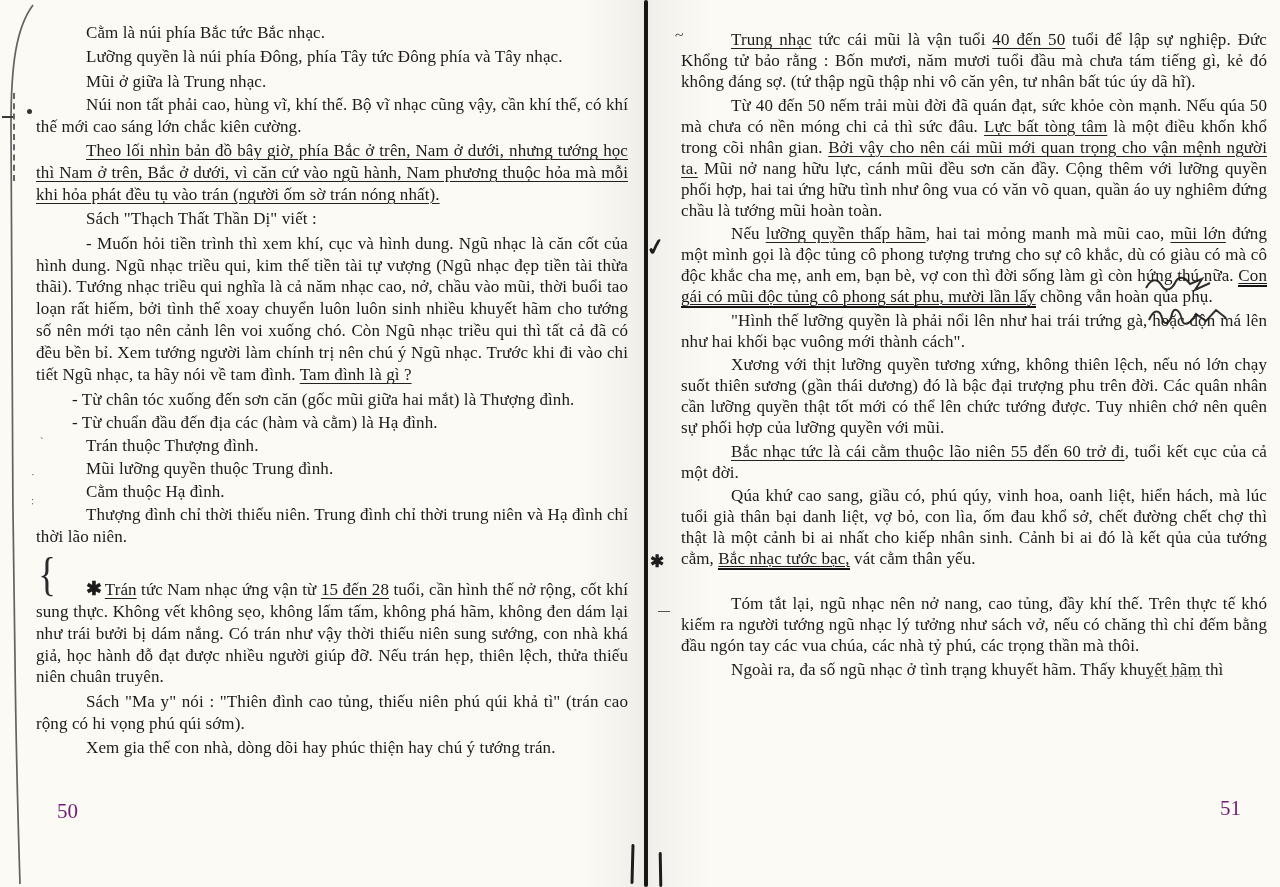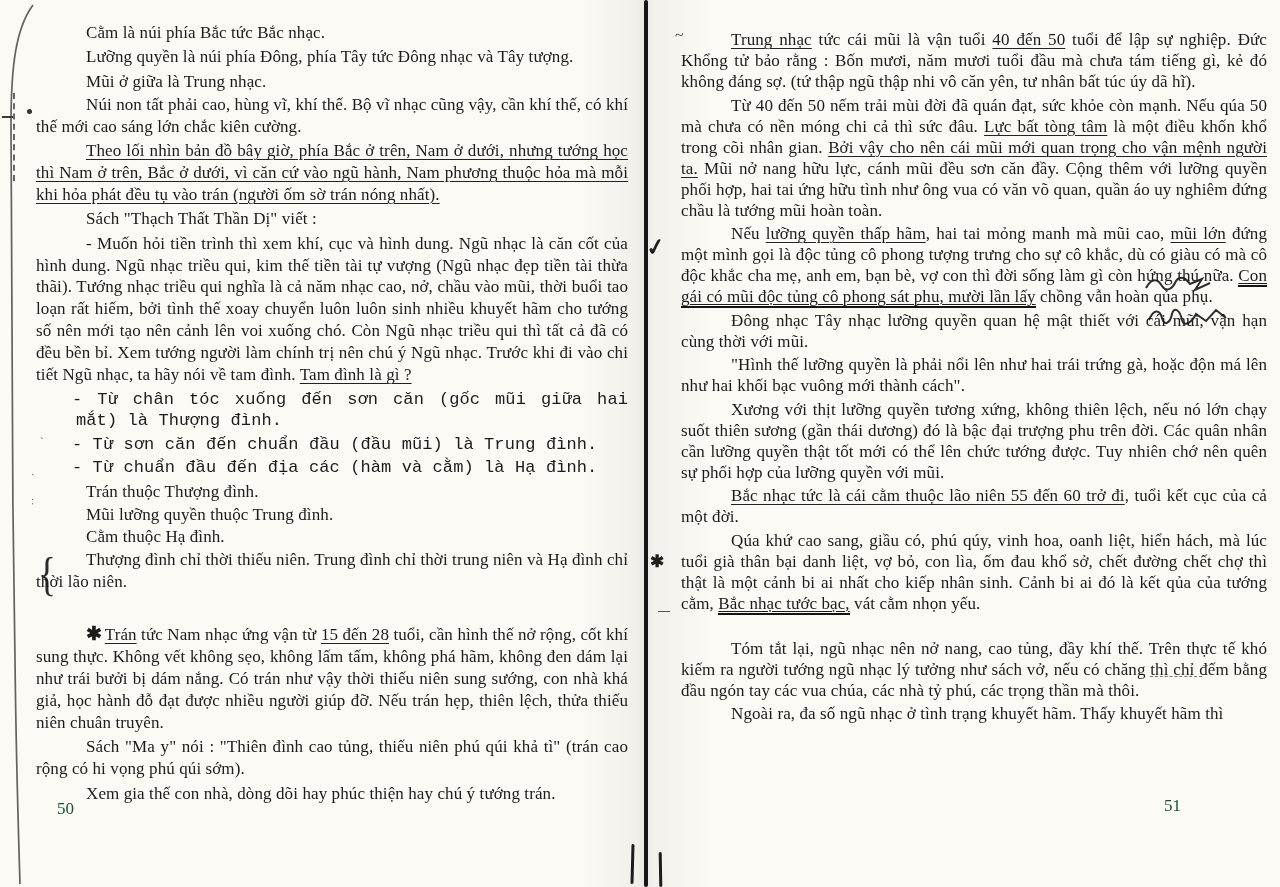--- a/index.html
+++ b/index.html
@@ -28,21 +28,21 @@
   .col{
     position:absolute;
     text-align:justify;
     letter-spacing:0.1px;
     margin-top:9px;
   }
   #left-col{left:36px;top:13px;width:592px;font-size:17px;line-height:21.9px;}
   #right-col{left:681px;top:20px;width:586px;font-size:17px;line-height:21.0px;}
 
   .para{margin:0 0 2.5px 0;text-indent:50px;}
-  .para.list{text-indent:-4px;padding-left:40px;margin-bottom:1.5px;font-family:Liberation Mono, monospace;}
+  .para.list{text-indent:-4px;padding-left:40px;margin-bottom:1.5px;}
   .para.tight{margin-bottom:1px;}
 
   .u1{text-decoration:underline;text-underline-offset:3px;text-decoration-thickness:1.3px;text-decoration-color:#222;}
   .u2{
     text-decoration:underline;text-underline-offset:2px;text-decoration-thickness:1.3px;
     border-bottom:2.6px solid #141414;
   }
   .pen-inline{font-weight:bold;font-size:19px;letter-spacing:-1px;}
 
   .margin-mark{position:absolute;color:#1d1d1d;pointer-events:none;}
@@ -58,23 +58,23 @@
   #trail-dash{left:1150px;top:676px;width:52px;height:0;border-top:1.6px dashed #777;}
   .tiny-mark{position:absolute;color:#555;font-size:11px;}
   #tiny-1{left:40px;top:427px;}
   #tiny-2{left:31px;top:468px;}
   #tiny-3{left:31px;top:494px;}
 
   .scribble{position:absolute;pointer-events:none;}
   #scribble-1{left:1142px;top:270px;}
   #scribble-2{left:1146px;top:304px;}
 
-  .page-number{position:absolute;font-size:17px;color:#14532d;}
+  .page-number{position:absolute;font-size:21px;color:#701a75;}
   #page-number-left{left:57px;top:799px;}
-  #page-number-right{left:1164px;top:796px;}
+  #page-number-right{left:1220px;top:796px;}
 </style>
 </head>
 <body>
 
 <div id="scan">
 
   <div id="gutter-shade"></div>
   <div id="spine-line"></div>
   <div id="bottom-stroke-1" class="bottom-stroke"></div>
   <div id="bottom-stroke-2" class="bottom-stroke"></div>
@@ -99,46 +99,44 @@
 
   <svg id="scribble-1" class="scribble" width="74" height="26" viewBox="0 0 74 26">
     <path d="M4,18 C10,7 16,9 20,16 C24,22 30,20 34,11 C38,5 44,8 48,14 L60,9 L53,20 L68,13" fill="none" stroke="#161616" stroke-width="2" opacity="0.9"></path>
   </svg>
   <svg id="scribble-2" class="scribble" width="84" height="26" viewBox="0 0 84 26">
     <path d="M3,16 C8,4 14,6 16,14 C18,22 24,20 26,10 C28,2 34,6 36,16 C38,24 46,18 50,10 L60,17 L70,6 L80,14" fill="none" stroke="#161616" stroke-width="2" opacity="0.9"></path>
   </svg>
 
   <div id="left-col" class="col">
       <p class="para"><span>Cằm là núi phía Bắc tức Bắc nhạc.</span></p>
-      <p class="para"><span>Lưỡng quyền là núi phía Đông, phía Tây tức Đông nhạc và Tây tượng.</span></p>
+      <p class="para"><span>Lưỡng quyền là núi phía Đông, phía Tây tức Đông phía và Tây nhạc.</span></p>
       <p class="para tight"><span>Mũi ở giữa là Trung nhạc.</span></p>
       <p class="para"><span>Núi non tất phải cao, hùng vĩ, khí thế. Bộ vĩ nhạc cũng vậy, cần khí thế, có khí thế mới cao sáng lớn chắc kiên cường.</span></p>
       <p class="para"><span class="u1">Theo lối nhìn bản đồ bây giờ, phía Bắc ở trên, Nam ở dưới, nhưng tướng học thì Nam ở trên, Bắc ở dưới, vì căn cứ vào ngũ hành, Nam phương thuộc hỏa mà mỗi khi hỏa phát đều tụ vào trán (người ốm sờ trán nóng nhất).</span></p>
       <p class="para"><span>Sách "Thạch Thất Thần Dị" viết :</span></p>
       <p class="para"><span>- Muốn hỏi tiền trình thì xem khí, cục và hình dung. Ngũ nhạc  là căn cốt của hình dung. Ngũ nhạc triều qui, kim thế tiền tài tự vượng (Ngũ nhạc đẹp tiền tài thừa thãi). Tướng nhạc triều qui nghĩa là cả năm nhạc cao, nở, chầu vào mũi, thời buổi tao loạn rất hiếm, bởi tình thế xoay chuyển luôn luôn sinh nhiều khuyết hãm cho tướng số nên mới tạo nên cảnh lên voi xuống chó. Còn Ngũ nhạc triều qui thì tất cả đã có đều bền bỉ. Xem tướng người làm chính trị nên chú ý Ngũ nhạc. Trước khi đi vào chi tiết Ngũ nhạc, ta hãy nói về tam đình. </span><span class="u1">Tam đình là gì ?</span></p>
       <p class="para list"><span>- Từ chân tóc xuống đến sơn căn (gốc mũi giữa hai mắt) là Thượng đình.</span></p>
-      <p class="para list"><span>- Từ sơn căn đến chuẩn đầu (đầu mũi) là Trung đình.</span></p>
       <p class="para list"><span>- Từ chuẩn đầu đến địa các (hàm và cằm) là Hạ đình.</span></p>
       <p class="para tight"><span>Trán thuộc Thượng  đình.</span></p>
       <p class="para tight"><span>Mũi lưỡng quyền thuộc Trung đình.</span></p>
       <p class="para tight"><span>Cằm thuộc Hạ đình.</span></p>
       <p class="para"><span>Thượng đình chỉ thời thiếu niên. Trung đình chỉ thời trung niên và Hạ đình chỉ thời lão niên.</span></p>
       <p class="para" style="margin-top: 30px;"><span class="pen-inline">✱ </span><span class="u1">Trán</span><span> tức Nam nhạc ứng vận từ </span><span class="u1">15 đến 28</span><span> tuổi, cần hình thế nở rộng, cốt khí sung thực. Không vết không sẹo, không lấm tấm, không phá hãm, không đen dám lại như trái bưởi bị dám nắng. Có trán như vậy thời thiếu niên sung sướng, con nhà khá giả, học hành đỗ đạt được nhiều người giúp đỡ. Nếu trán hẹp, thiên lệch, thửa thiếu niên chuân truyên.</span></p>
       <p class="para"><span>Sách "Ma y" nói : "Thiên đình cao tủng, thiếu niên phú qúi khả tì" (trán cao rộng có hi vọng phú qúi sớm).</span></p>
       <p class="para"><span>Xem gia thế con nhà, dòng dõi hay phúc thiện hay chú ý tướng trán.</span></p>
     </div>
   <div id="right-col" class="col">
       <p class="para"><span class="u1">Trung nhạc</span><span> tức cái mũi là vận tuổi </span><span class="u1">40 đến 50</span><span> tuổi để lập sự nghiệp. Đức Khổng tử bảo rằng : Bốn mươi, năm mươi tuổi đầu mà chưa tám tiếng gì, kẻ đó không đáng sợ. (tứ thập ngũ thập nhi vô căn yên, tư nhân bất túc úy dã hĩ).</span></p>
       <p class="para"><span>Từ 40 đến 50 nếm trải mùi đời đã quán đạt, sức khỏe còn mạnh. Nếu qúa 50 mà chưa có nền móng chi cả thì sức đâu. </span><span class="u1">Lực bất tòng tâm</span><span> là một điều khốn khổ trong cõi nhân gian. </span><span class="u1">Bởi vậy cho nên cái mũi mới quan trọng cho vận mệnh người ta.</span><span> Mũi nở nang hữu lực, cánh mũi đều sơn căn đầy. Cộng thêm với lưỡng quyền phối hợp, hai tai ứng hữu tình như ông vua có văn võ quan, quần áo uy nghiêm đứng chầu là tướng mũi hoàn toàn.</span></p>
       <p class="para"><span>Nếu </span><span class="u1">lưỡng quyền thấp hãm</span><span>, hai tai mỏng manh mà mũi cao, </span><span class="u1">mũi lớn</span><span> đứng một mình gọi là độc tủng cô phong tượng trưng cho sự cô khắc, dù có giàu có mà cô độc khắc cha mẹ, anh em, bạn bè, vợ con thì đời sống làm gì còn hứng thú nữa. </span><span class="u2">Con gái có mũi độc tủng cô phong sát phu, mười lần lấy</span><span> chồng vẫn hoàn qủa phụ.</span></p>
-      <p class="para"><span>Đông nhạc Tây nhạc lưỡng quyền quan hệ mật thiết với cái mũi, vận hạn cùng thời với mũi.</span></p>
       <p class="para"><span>"Hình thế lưỡng quyền là phải nổi lên như hai trái trứng gà, hoặc độn má lên như hai khối bạc vuông mới thành cách".</span></p>
       <p class="para"><span>Xương với thịt lưỡng quyền tương xứng, không thiên lệch, nếu nó lớn chạy suốt thiên sương (gần thái dương) đó là bậc đại trượng phu trên đời. Các quân nhân cần lưỡng quyền thật tốt mới có thể lên chức tướng được. Tuy nhiên chớ nên quên sự phối hợp của lưỡng quyền với mũi.</span></p>
       <p class="para"><span class="u1">Bắc nhạc tức là cái cằm thuộc lão niên 55 đến 60 trở đi</span><span>, tuổi kết  cục của cả một đời.</span></p>
-      <p class="para"><span>Qúa khứ cao sang, giầu có, phú qúy, vinh hoa, oanh liệt, hiển hách, mà lúc tuổi già thân bại danh liệt, vợ bỏ, con lìa, ốm đau khổ sở, chết đường chết chợ thì thật là một cảnh bi ai nhất cho kiếp nhân sinh. Cảnh bi ai đó là kết qủa của tướng cằm, </span><span class="u2">Bắc nhạc tước bạc,</span><span> vát cằm nhọn yếu.</span></p>
+      <p class="para"><span>Qúa khứ cao sang, giầu có, phú qúy, vinh hoa, oanh liệt, hiển hách, mà lúc tuổi già thân bại danh liệt, vợ bỏ, con lìa, ốm đau khổ sở, chết đường chết chợ thì thật là một cảnh bi ai nhất cho kiếp nhân sinh. Cảnh bi ai đó là kết qủa của tướng cằm, </span><span class="u2">Bắc nhạc tước bạc,</span><span> vát cằm thân yếu.</span></p>
       <p class="para" style="margin-top: 24px;"><span>Tóm tắt lại, ngũ nhạc nên nở nang, cao tủng, đầy khí thế. Trên thực tế khó kiếm ra người tướng ngũ nhạc lý tưởng như sách vở, nếu có chăng thì chỉ đếm bằng đầu ngón tay các vua chúa, các nhà tỷ phú, các trọng thần mà thôi.</span></p>
       <p class="para"><span>Ngoài ra, đa số ngũ nhạc ở tình trạng khuyết hãm. Thấy khuyết hãm  thì</span></p>
     </div>
 
   <div id="page-number-left" class="page-number">50</div>
   <div id="page-number-right" class="page-number">51</div>
 
 </div>
 
 </body></html>

